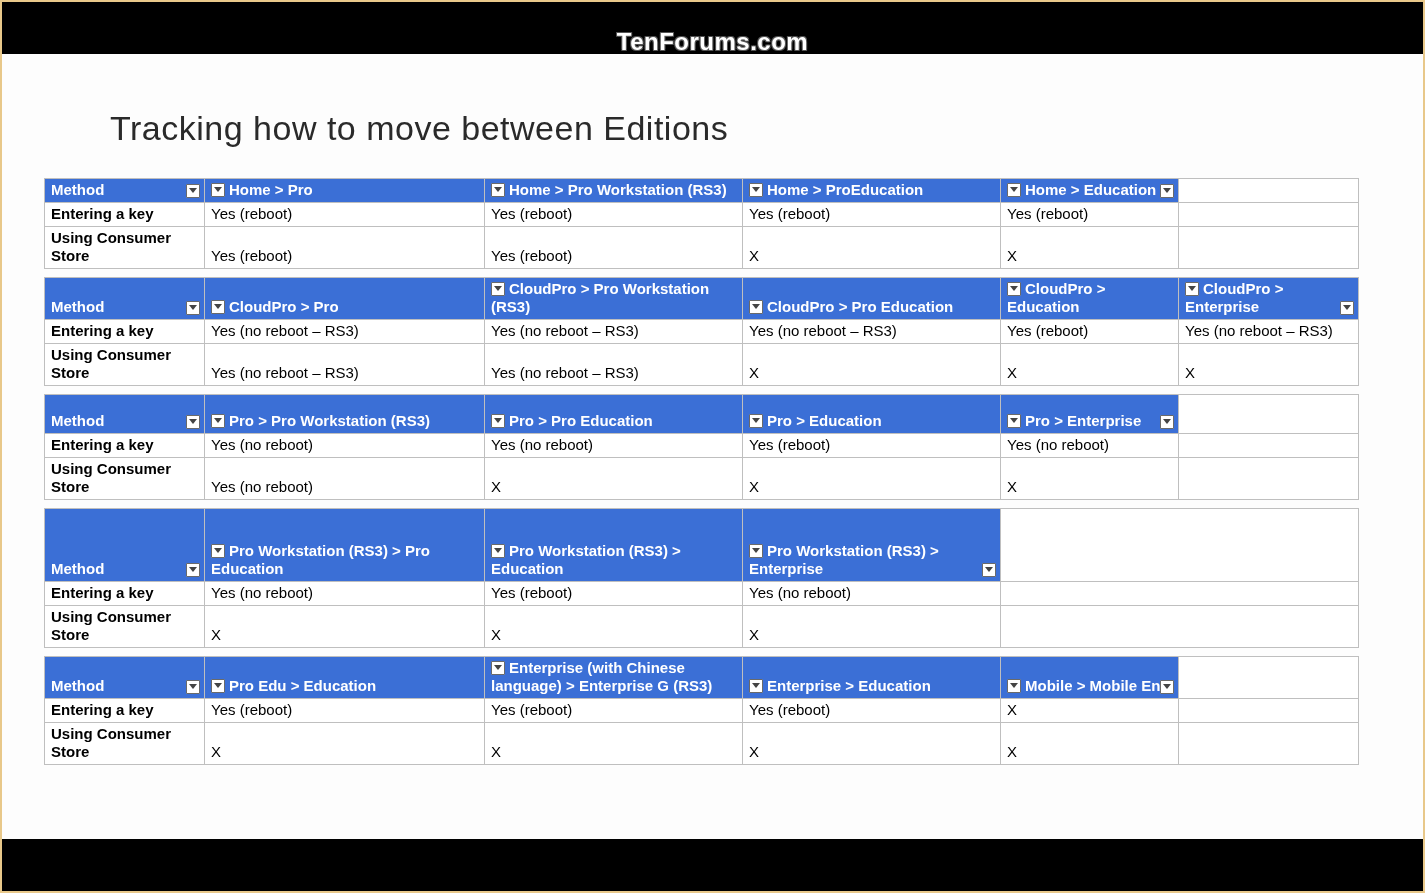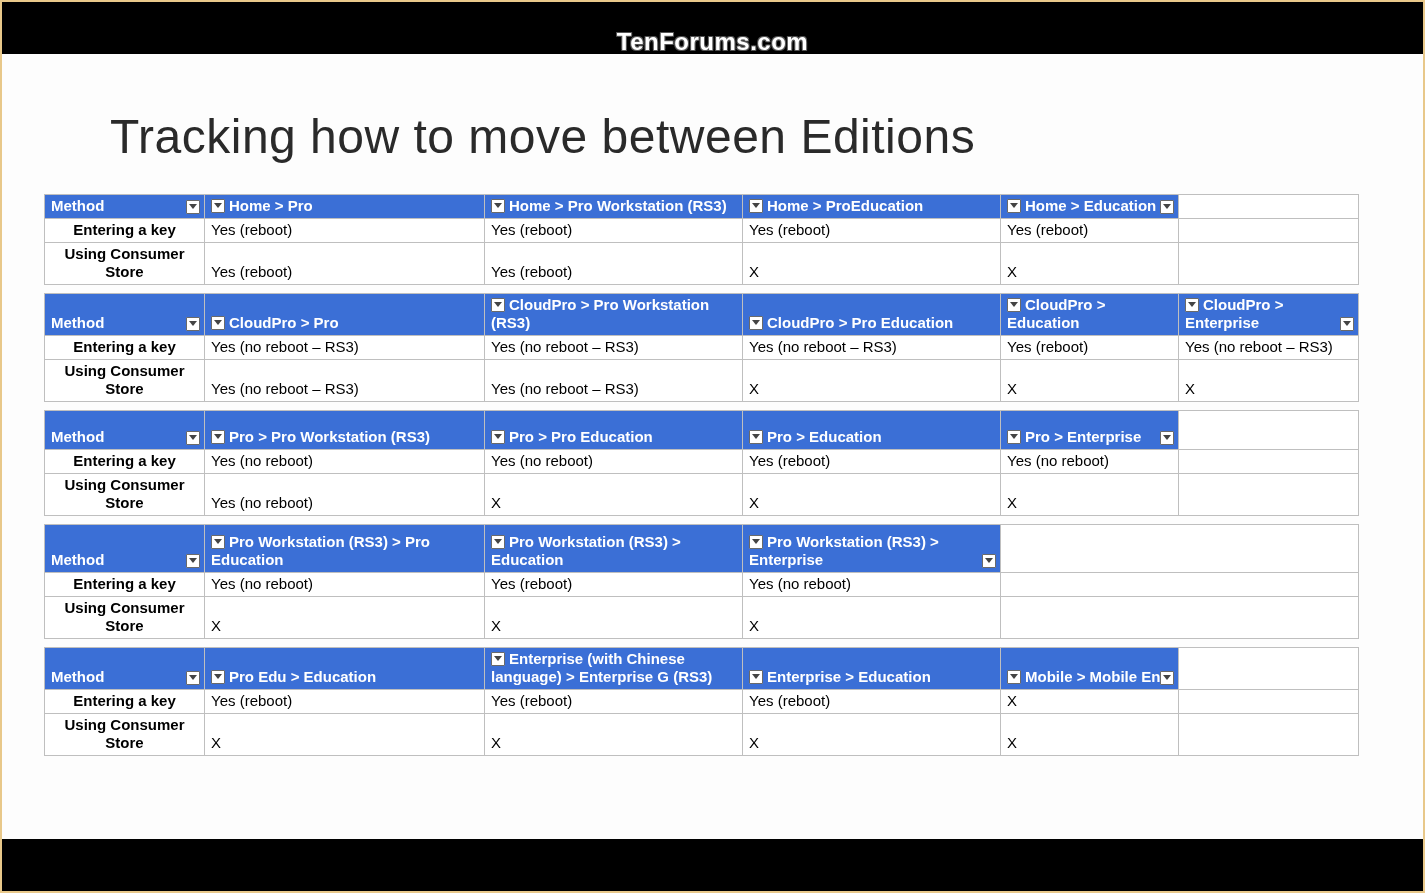--- a/index.html
+++ b/index.html
@@ -42,21 +42,21 @@
     position: absolute;
     top: 54px;
     bottom: 54px;
     left: 2px;
     right: 2px;
     background: #fdfdfd;
     box-sizing: border-box;
     padding: 0;
   }
   .slide-title {
-    font-size: 48px;
+    font-size: 34px;
     font-weight: 300;
     color: #2a2a2a;
     margin: 55px 0 30px 108px;
     letter-spacing: 0.5px;
   }
   .tables {
     margin: 0 30px 0 42px;
   }
 
   .tbl {
@@ -75,25 +75,24 @@
     text-align: left;
     box-sizing: border-box;
   }
   .tbl th {
     background: #3b6fd6;
     color: #fff;
     font-weight: 700;
     position: relative;
   }
   .tbl th.tall { height: 39px; }
-  .tbl th.xtall { height: 48px; }
+  .tbl th.xtall { height: 73px; }
   .tbl td.rowlabel {
     font-weight: 700;
     background: #fff;
-    text-align: center;
   }
   .tbl td { background: #fff; }
   .tbl td.empty-tail, .tbl th.empty-tail {
     background: #fff;
     color: #333;
     font-weight: 400;
   }
 
   .filter-icon {
     display: inline-block;

